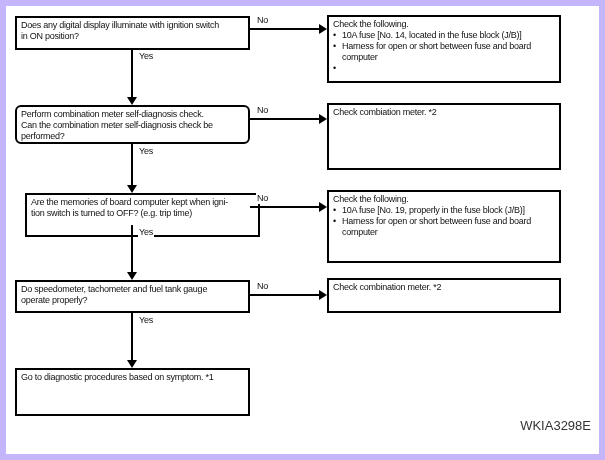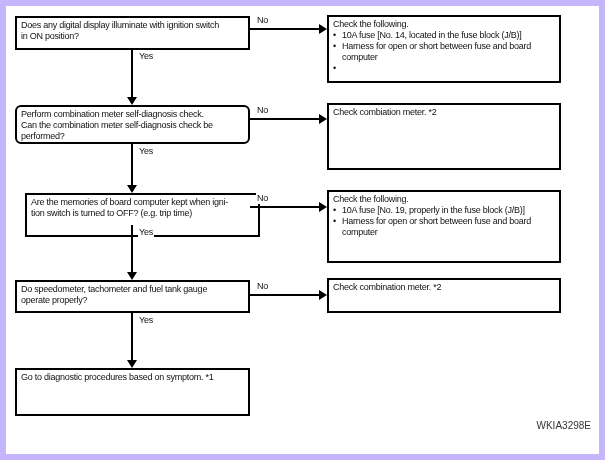--- a/index.html
+++ b/index.html
@@ -35,21 +35,21 @@
     border-left:5px solid transparent;border-right:5px solid transparent;border-top:8px solid #000;}
   .ad1{top:91px;} .ad2{top:179px;} .ad3{top:266px;} .ad4{top:354px;}
   .hline{position:absolute;left:244px;width:70px;height:2px;background:#000;}
   .h1{top:22px;} .h2{top:112px;} .h3{top:200px;} .h4{top:288px;}
   .arrow-right{position:absolute;left:313px;width:0;height:0;
     border-top:5px solid transparent;border-bottom:5px solid transparent;border-left:8px solid #000;}
   .ar1{top:18px;} .ar2{top:108px;} .ar3{top:196px;} .ar4{top:284px;}
   .lbl{position:absolute;background:#fff;padding:0 1px;}
   .y1{left:132px;top:45px;} .y2{left:132px;top:140px;} .y3{left:132px;top:221px;} .y4{left:132px;top:309px;}
   .n1{left:250px;top:9px;} .n2{left:250px;top:99px;} .n3{left:250px;top:187px;} .n4{left:250px;top:275px;}
-  .watermark{position:absolute;right:8px;top:414px;font-size:10px;letter-spacing:0;color:#333;}
+  .watermark{position:absolute;right:8px;top:414px;font-size:13px;letter-spacing:0;color:#333;}
 </style>
 </head>
 <body>
 
 <div class="stage">
 
   <div class="box q1">
     <div class="txt">Does any digital display illuminate with ignition switch
 in ON position?</div>
   </div>

